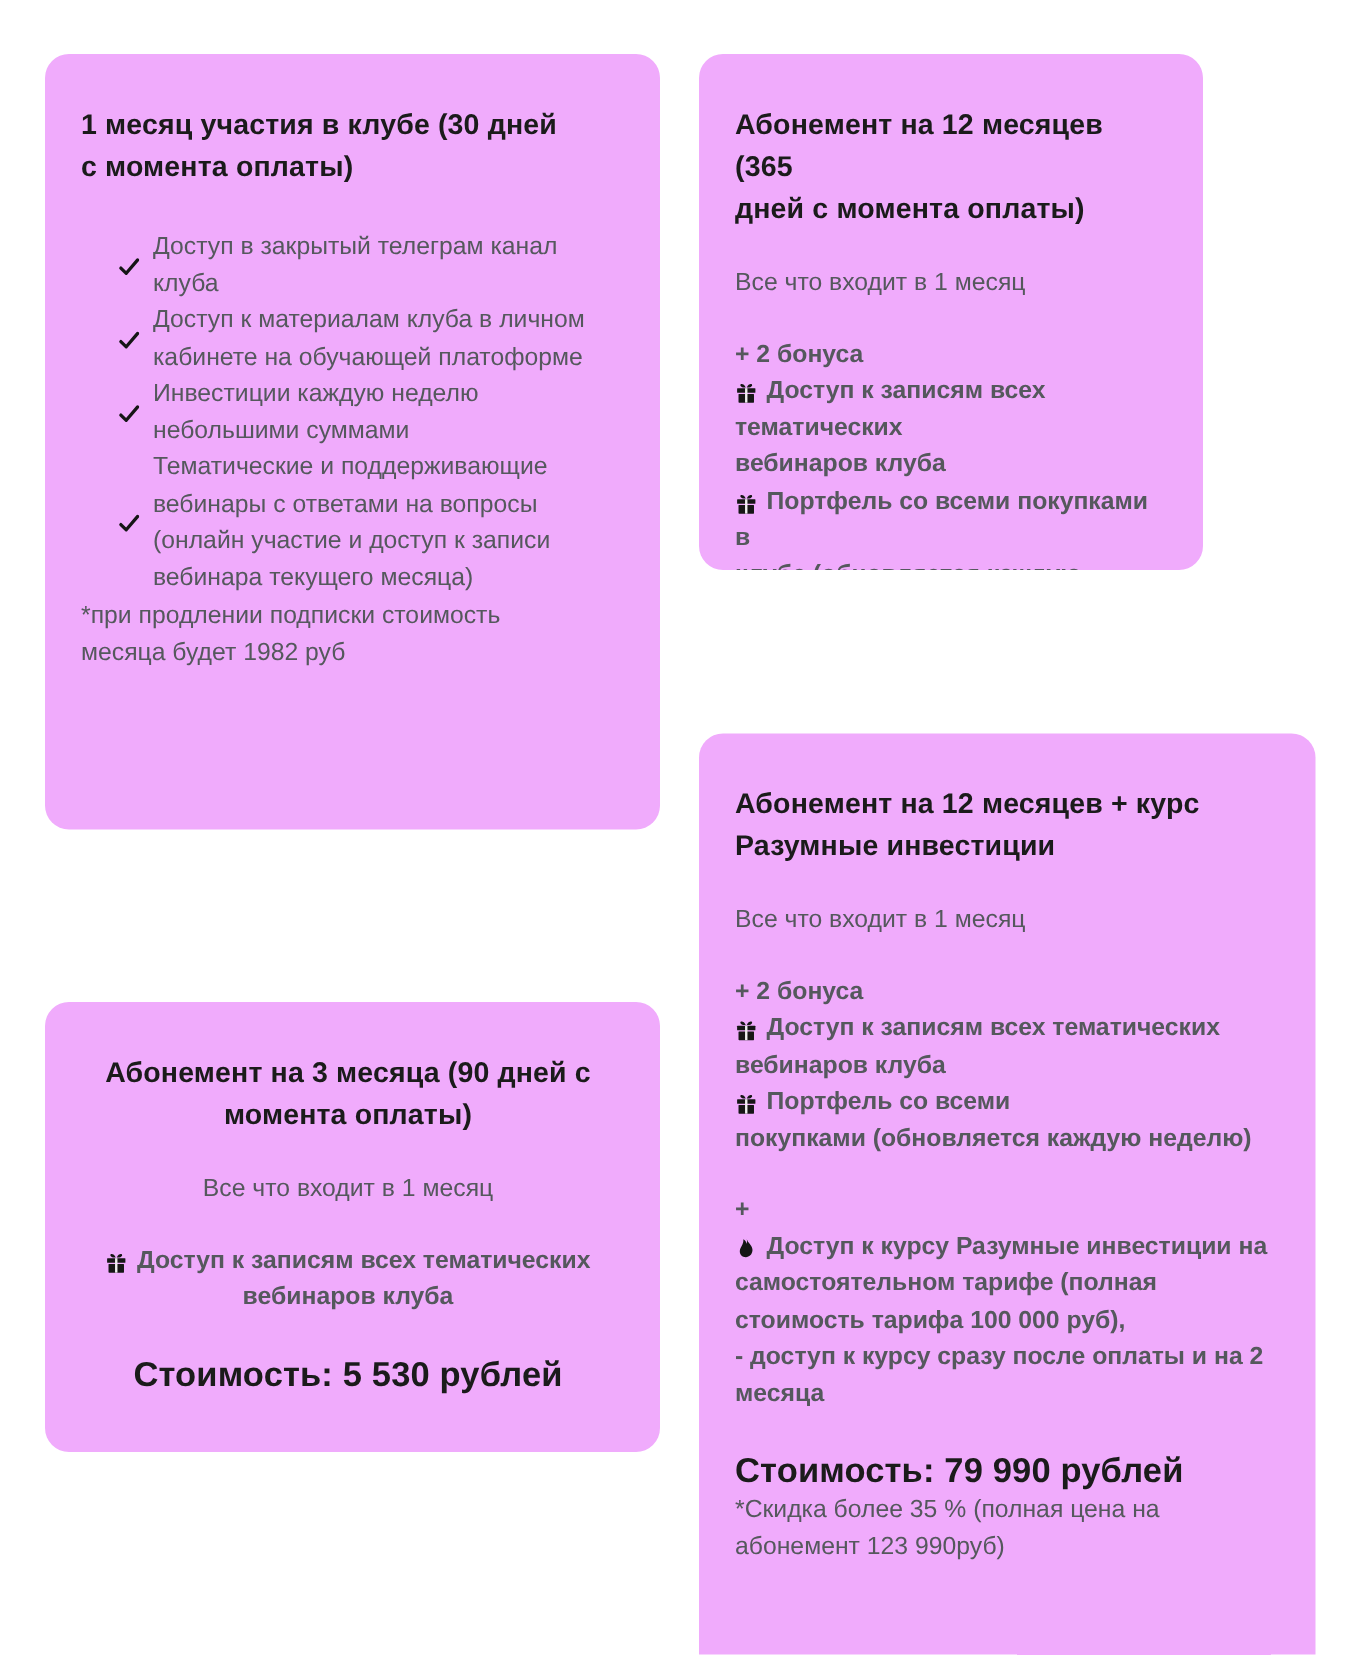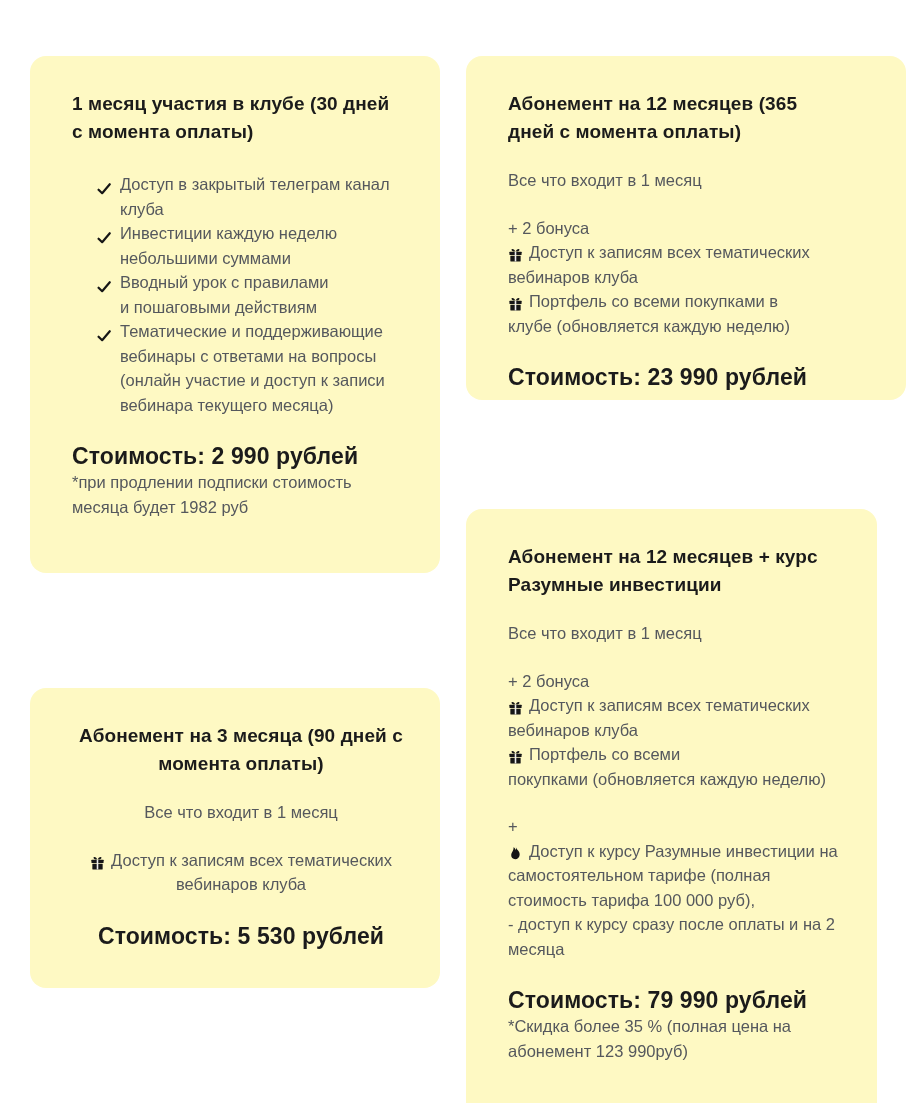--- a/index.html
+++ b/index.html
@@ -4,43 +4,42 @@
 <style>
   html,body{margin:0;padding:0;}
   body{
     width:911px;height:1103px;position:relative;
     background:#ffffff;
     font-family:"Liberation Sans","DejaVu Sans",sans-serif;
     -webkit-font-smoothing:antialiased;
   }
   .card{
     position:absolute;
-    background:#fef9c3;
+    background:#f0abfc;
     border-radius:16px;
     box-sizing:border-box;
-    padding:28px 30px 26px 42px;
+    padding:28px 30px 26px 24px;
     overflow:hidden;
-    margin-top:20px;
   }
   .card-1{left:30px;  top:36px;  width:410px; height:517px;}
-  .card-2{left:466px; top:36px;  width:440px; height:344px;}
+  .card-2{left:466px; top:36px;  width:336px; height:344px;}
   .card-3{left:30px;  top:668px; width:410px; height:300px;text-align:center;}
   .card-4{left:466px; top:489px; width:411px; height:716px;}
 
   .pre{white-space:pre-line;}
   .title{
     font-size:19px;line-height:28px;font-weight:700;
     color:#1b1b1b;margin:6px 0 0;letter-spacing:.1px;
   }
   .txt{font-size:16.5px;line-height:24.5px;color:#55585d;}
   .intro{margin:22px 0 0;}
   .group{margin:23px 0 0;}
-  .bline{margin:0;}
+  .bline{margin:0;font-weight:bold;}
   .features{list-style:none;margin:26px 0 0;padding:0 0 0 25px;}
-  .feature{display:flex;gap:9px;}
+  .feature{display:flex;gap:9px;align-items:center;}
   .feature .icn{flex:0 0 14px;padding-top:5px;}
   .price{
     font-size:23px;line-height:25px;font-weight:700;
     color:#1b1b1b;margin:27px 0 0;letter-spacing:.1px;
   }
   .note{margin:1px 0 0;}
   svg.icn{width:14px;height:14px;display:inline-block;}
   .inline-icn{display:inline-block;width:15px;height:15px;vertical-align:-2px;margin-right:6px;}
   .defs{position:absolute;width:0;height:0;overflow:hidden;}
 </style>
@@ -75,41 +74,40 @@
       <span class="icn"><svg class="icn">
             <use href="#i-check"></use>
           </svg></span>
       <span class="pre">Доступ в закрытый телеграм канал
 клуба</span>
     </li>
     <li class="feature txt">
       <span class="icn"><svg class="icn">
             <use href="#i-check"></use>
           </svg></span>
-      <span class="pre">Инвестиции каждую неделю
-небольшими суммами</span>
+      <span class="pre">Доступ к материалам клуба в личном
+кабинете на обучающей платоформе</span>
     </li>
     <li class="feature txt">
       <span class="icn"><svg class="icn">
             <use href="#i-check"></use>
           </svg></span>
-      <span class="pre">Вводный урок с правилами
-и пошаговыми действиям</span>
+      <span class="pre">Инвестиции каждую неделю
+небольшими суммами</span>
     </li>
     <li class="feature txt">
       <span class="icn"><svg class="icn">
             <use href="#i-check"></use>
           </svg></span>
       <span class="pre">Тематические и поддерживающие
 вебинары с ответами на вопросы
 (онлайн участие и доступ к записи
 вебинара текущего месяца)</span>
     </li>
   </ul>
-  <p class="price">Стоимость: 2 990 рублей</p>
   <p class="note txt pre">*при продлении подписки стоимость
 месяца будет 1982 руб</p>
 </section>
 
 <section class="card card-2">
   <h3 class="title pre">Абонемент на 12 месяцев (365
 дней с момента оплаты)</h3>
   <p class="intro txt">Все что входит в 1 месяц</p>
   <div class="group">
     <p class="bline txt">+ 2 бонуса</p>

